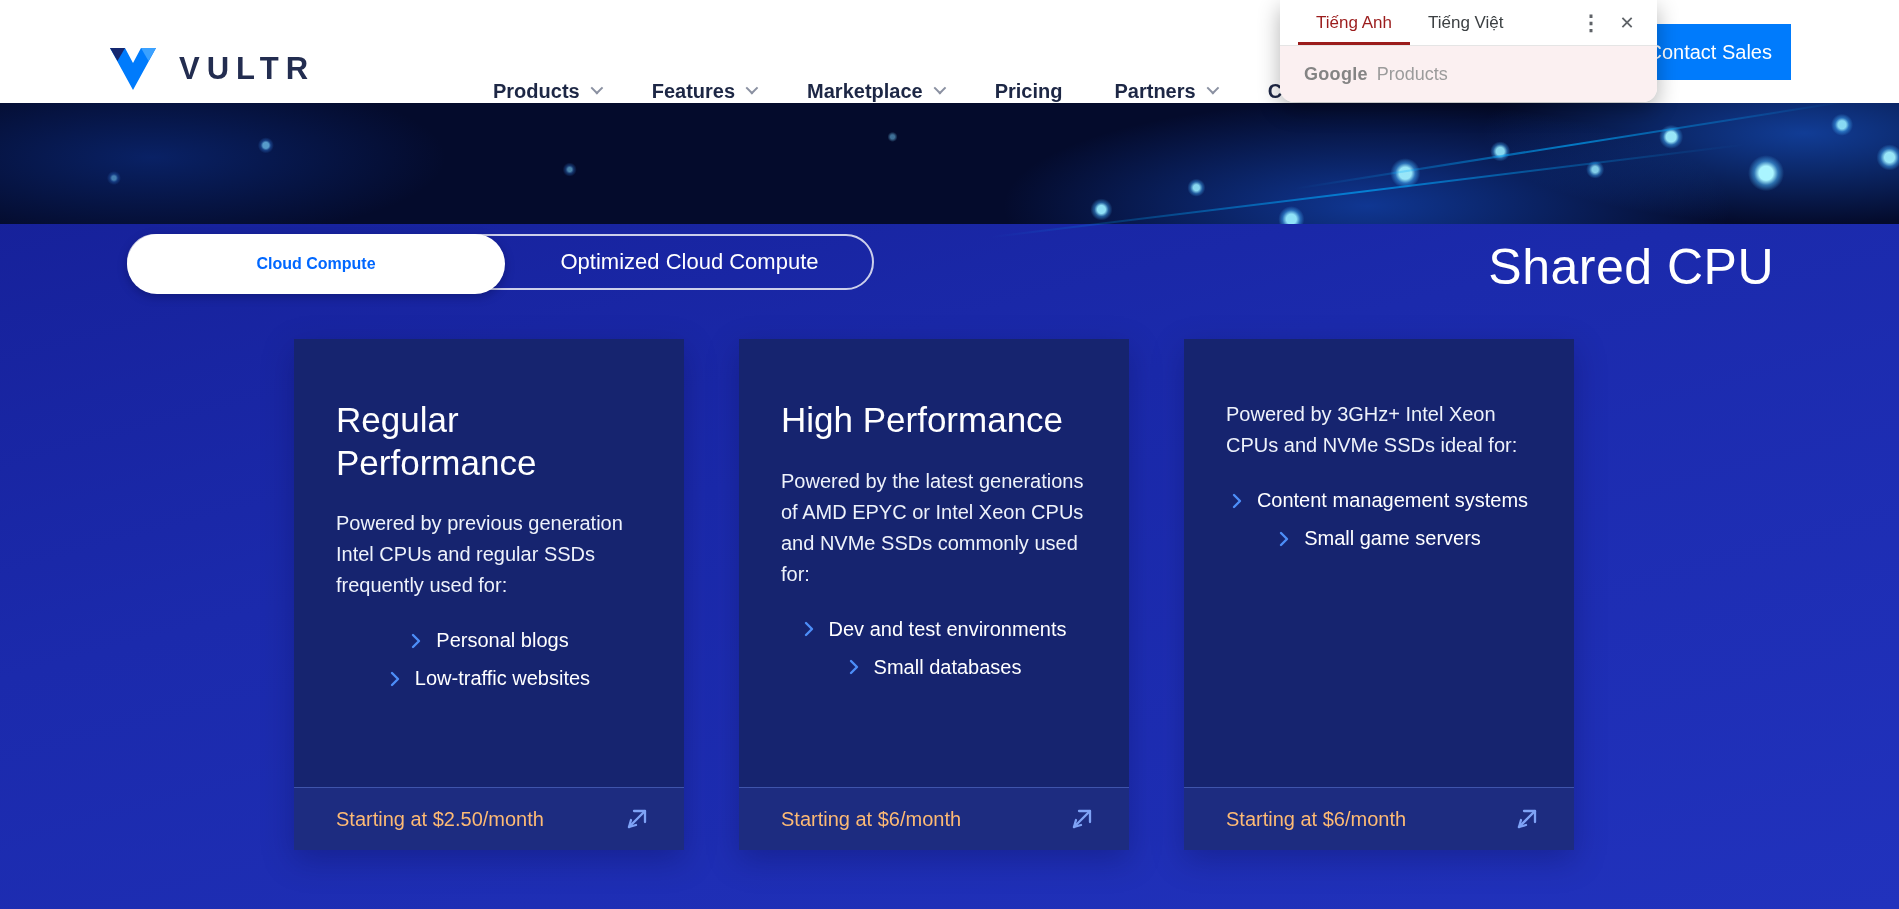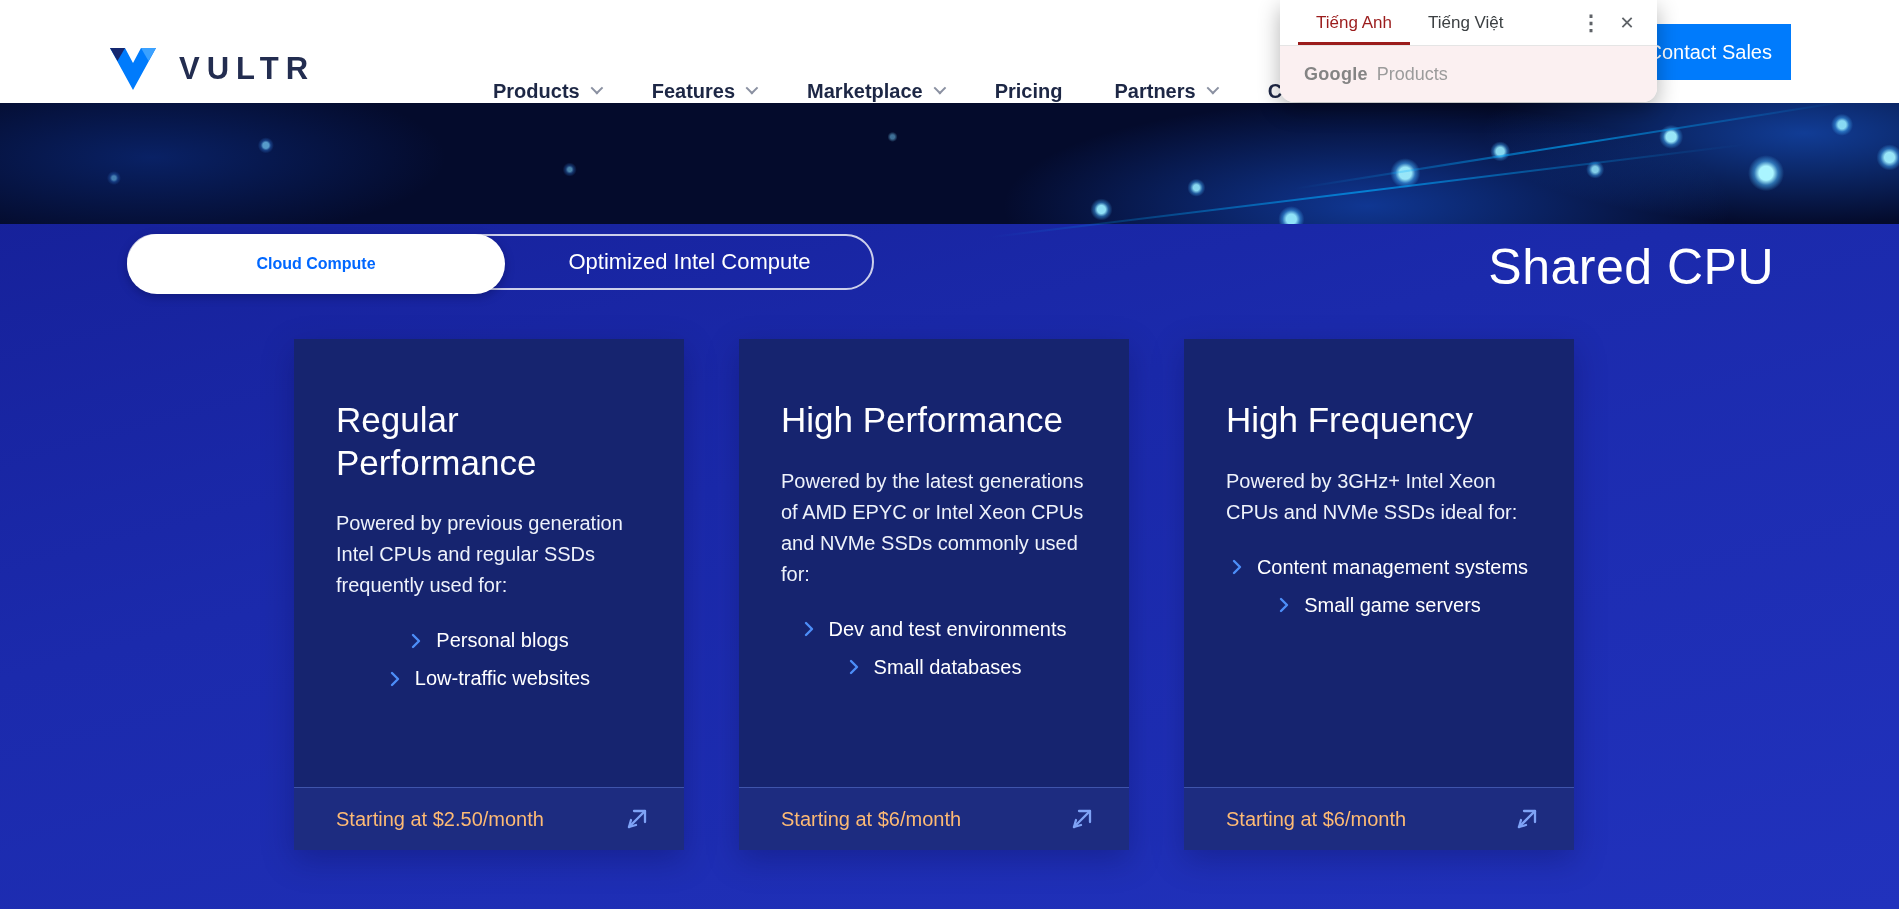--- a/index.html
+++ b/index.html
@@ -148,21 +148,21 @@
     <button class="contact-btn">Contact Sales</button>
   </header>
 
   <div class="hero">
     <div class="hero-line l1"></div>
     <div class="hero-line l2"></div>
   </div>
 
   <div class="toggle">
     <button class="pill active">Cloud Compute</button>
-    <button class="pill inactive">Optimized Intel Compute</button>
+    <button class="pill inactive">Optimized Cloud Compute</button>
   </div>
 
   <h1 class="section-heading">Shared CPU</h1>
 
   <div class="cards">
 
     <div class="card">
       <div class="card-body">
         <h2 class="card-title">Regular Performance</h2>
         <p class="card-desc">Powered by previous generation Intel CPUs and regular SSDs frequently used for:</p>
@@ -217,21 +217,20 @@
           <path d="M7 23 L23 7"></path>
             <path d="M12 7 H23 V18"></path>
             <path d="M7 23 L14 21"></path>
             <path d="M7 23 L9 16"></path>
         </svg>
       </div>
     </div>
 
     <div class="card">
       <div class="card-body">
-        <h2 class="card-title">High Frequency</h2>
         <p class="card-desc">Powered by 3GHz+ Intel Xeon CPUs and NVMe SSDs ideal for:</p>
         <ul class="features">
           <li class="feature">
             <svg class="li-chev" width="10" height="16" viewBox="0 0 10 16">
                 <polyline points="2,2 8,8 2,14" fill="none" stroke="#4d8ef8" stroke-width="2.4" stroke-linecap="round" stroke-linejoin="round"></polyline>
               </svg>
             <span>Content management systems</span>
           </li>
           <li class="feature">
             <svg class="li-chev" width="10" height="16" viewBox="0 0 10 16">

